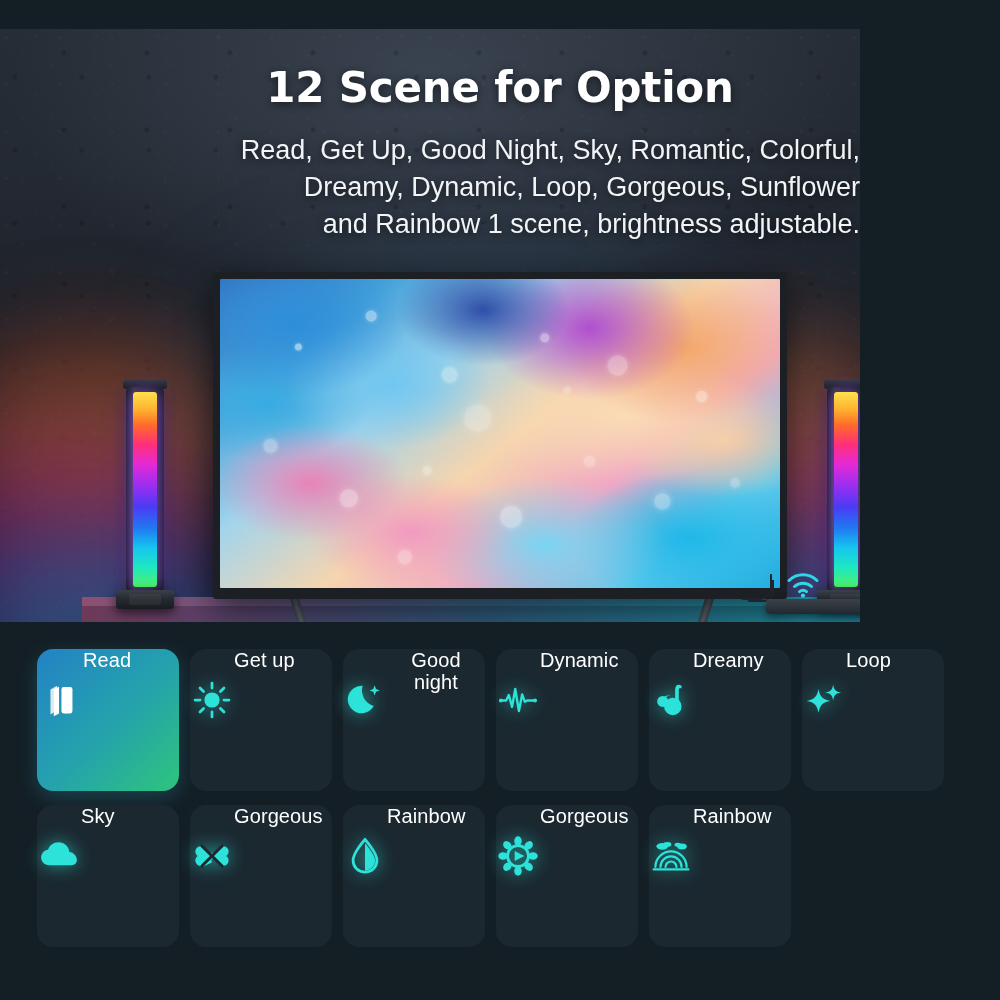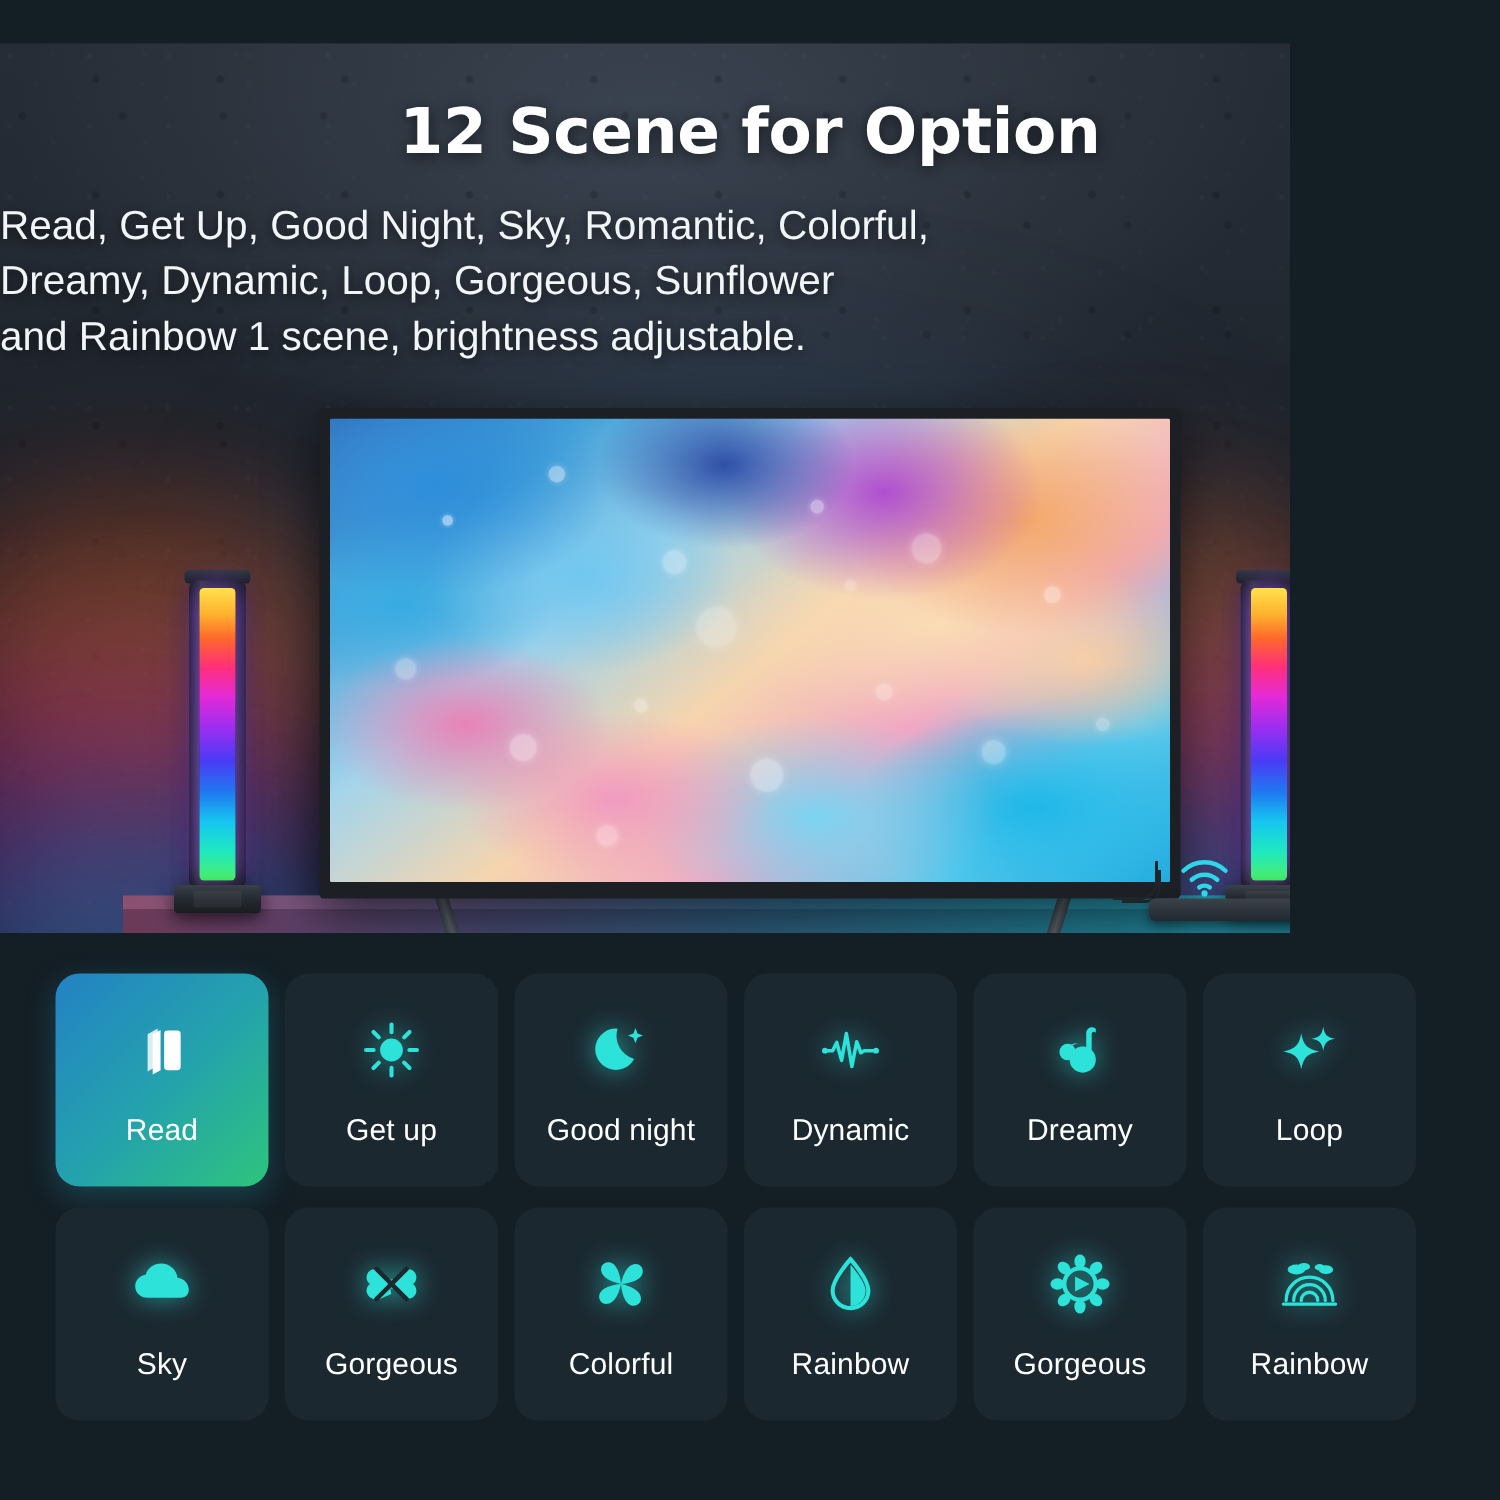--- a/index.html
+++ b/index.html
@@ -51,21 +51,21 @@
   
   .title {
     position:absolute; left:0; top:34px; width:1000px; text-align:center;
     font-size:42px; font-weight:700; color:#fff; letter-spacing:-.2px;
     font-family:"DejaVu Sans", sans-serif;
     text-shadow:0 2px 10px rgba(0,0,0,.55);
     z-index:6;
   }
   .subtitle {
     position:absolute; left:50%; transform:translateX(-50%); top:103px; width:860px;
-    text-align:left; font-size:27px; line-height:37px; color:#f2f5f7; font-weight:400;
+    text-align:right; font-size:27px; line-height:37px; color:#f2f5f7; font-weight:400;
     text-shadow:0 2px 8px rgba(0,0,0,.6);
     z-index:6;
   }
 
   
   .console {
     position:absolute; left:82px; top:568px; width:836px; height:54px;
     background:linear-gradient(90deg,#6d3a58 0%,#5d3f66 14%,#46486f 30%,#2f5878 48%,#256c86 66%,#1f7f93 82%,#1b6f84 100%);
   }
   .console-top {
@@ -196,21 +196,21 @@
     background:#141e25;
   }
   .grid {
     position:absolute; left:37px; top:27px;
     display:grid; grid-template-columns:repeat(6,142px); grid-template-rows:repeat(2,142px);
     gap:14px 11px;
   }
   .tile {
     border-radius:16px; position:relative;
     background:#1b2830;
-    display:flex; flex-direction:column; align-items:center; justify-content:flex-start;
+    display:flex; flex-direction:row; align-items:flex-start; justify-content:flex-start;
     cursor:pointer;
   }
   .tile.active {
     background:linear-gradient(135deg,#2382c4 0%,#24a2ad 52%,#2ec47c 100%);
     box-shadow:0 6px 20px rgba(36,150,170,.32);
   }
   .tile-icon {
     height:86px; display:flex; align-items:center; justify-content:center;
     margin-top:8px;
   }
@@ -391,33 +391,20 @@
           </g>
           <g stroke="#1b2830" stroke-width="3.2" stroke-linecap="round">
             <line x1="13" y1="13" x2="35" y2="35"></line>
             <line x1="35" y1="13" x2="13" y2="35"></line>
           </g>
         </svg>
       </div>
       <div class="tile-label">Gorgeous</div>
     </div>
 
-    <div class="tile">
-      <div class="tile-icon">
-        <svg viewBox="0 0 48 48" width="44" height="44">
-          <g fill="#2de2d8">
-            <path d="M24 24 C24 24 23.4 13.5 18.5 9.5 C14.4 6.2 8.6 9.2 9.6 14.6 C10.5 19.5 17 22.6 24 24 Z"></path>
-            <path d="M24 24 C24 24 34.5 23.4 38.5 18.5 C41.8 14.4 38.8 8.6 33.4 9.6 C28.5 10.5 25.4 17 24 24 Z"></path>
-            <path d="M24 24 C24 24 24.6 34.5 29.5 38.5 C33.6 41.8 39.4 38.8 38.4 33.4 C37.5 28.5 31 25.4 24 24 Z"></path>
-            <path d="M24 24 C24 24 13.5 24.6 9.5 29.5 C6.2 33.6 9.2 39.4 14.6 38.4 C19.5 37.5 22.6 31 24 24 Z"></path>
-          </g>
-        </svg>
-      </div>
-      <div class="tile-label">Colorful</div>
-    </div>
 
     <div class="tile">
       <div class="tile-icon">
         <svg viewBox="0 0 48 48" width="44" height="44">
           <path d="M24 6 C24 6 37 20.4 37 28.8 C37 36 31.2 41.5 24 41.5 C16.8 41.5 11 36 11 28.8 C11 20.4 24 6 24 6 Z" fill="none" stroke="#2de2d8" stroke-width="3"></path>
           <path d="M24 10 C24 10 35 22.3 35 29 C35 35 30 40 24 40 Z" fill="#2de2d8"></path>
         </svg>
       </div>
       <div class="tile-label">Rainbow</div>
     </div>

